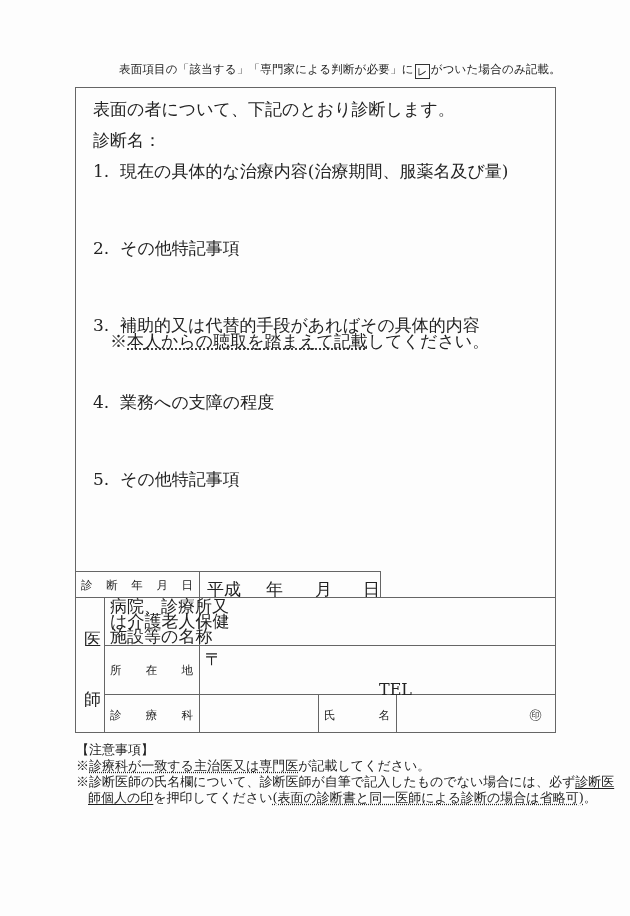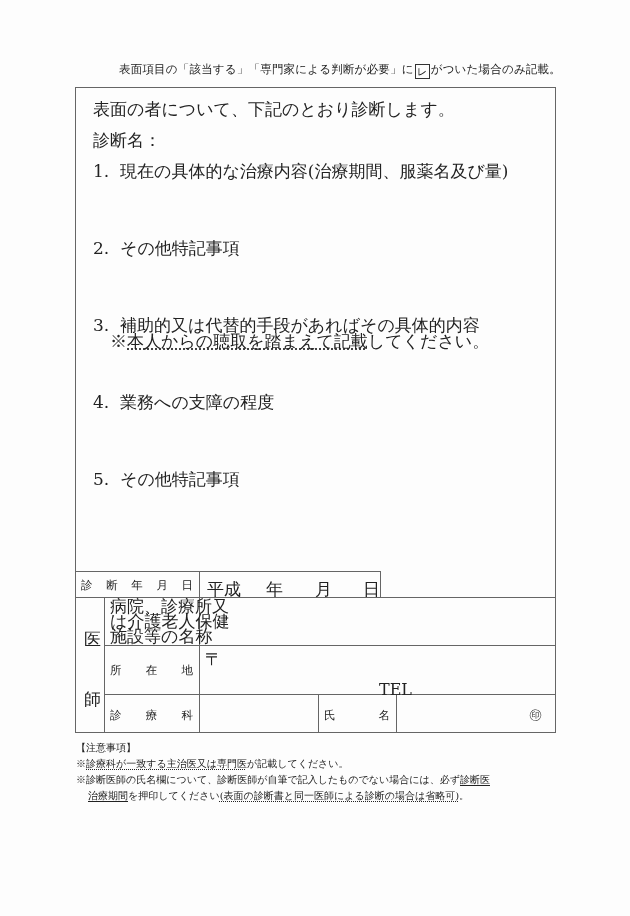--- a/index.html
+++ b/index.html
@@ -21,21 +21,21 @@
     .main-box {
       position: absolute; left: 75px; top: 87px; width: 481px; height: 646px;
       border: 1.5px solid #666; box-sizing: border-box;
     }
     .line-h { position: absolute; height: 0; border-top: 1.2px solid #666; }
     .line-v { position: absolute; width: 0; border-left: 1.2px solid #666; }
     .txt { position: absolute; white-space: nowrap; font-size: 17px; }
     .dotted-u { text-decoration: underline; text-decoration-style: dotted; text-underline-offset: 2px; }
     .solid-u { text-decoration: underline; text-underline-offset: 2px; }
     .spread { display: flex; justify-content: space-between; position: absolute; }
-    .notes { left: 76px; font-size: 10px; }
+    .notes { left: 76px; font-size: 13px; }
   </style>
 </head>
 <body>
 
 <div class="abs heading">
   <span>表面項目の「該当する」「専門家による判断が必要」に</span><span class="checkbox-glyph">レ</span><span>がついた場合のみ記載。</span>
 </div>
 
 <div class="main-box"></div>
 
@@ -123,14 +123,14 @@
 <div class="txt" style="left:529px; top:706px; font-size:13px;">㊞</div>
 
 <div class="abs notes" style="top:741px;">【注意事項】</div>
 <div class="abs notes" style="top:757px;text-align:center;">
   <span>※</span><span class="dotted-u">診療科が一致する</span><span class="dotted-u">主治医又は専門医</span><span>が記載してください。</span>
 </div>
 <div class="abs notes" style="top:773px;">
   <span>※診断医師の氏名欄について、診断医師が自筆で記入したものでない場合には、必ず</span><span class="solid-u">診断医</span>
 </div>
 <div class="abs notes" style="left:88px; top:789px;">
-  <span class="solid-u">治療期間</span><span>を押印してください</span><span class="dotted-u">(表面の診断書と同一医師による診断の場合は省略可)</span><span>。</span>
+  <span class="solid-u">師個人の印</span><span>を押印してください</span><span class="dotted-u">(表面の診断書と同一医師による診断の場合は省略可)</span><span>。</span>
 </div>
 
 </body></html>

